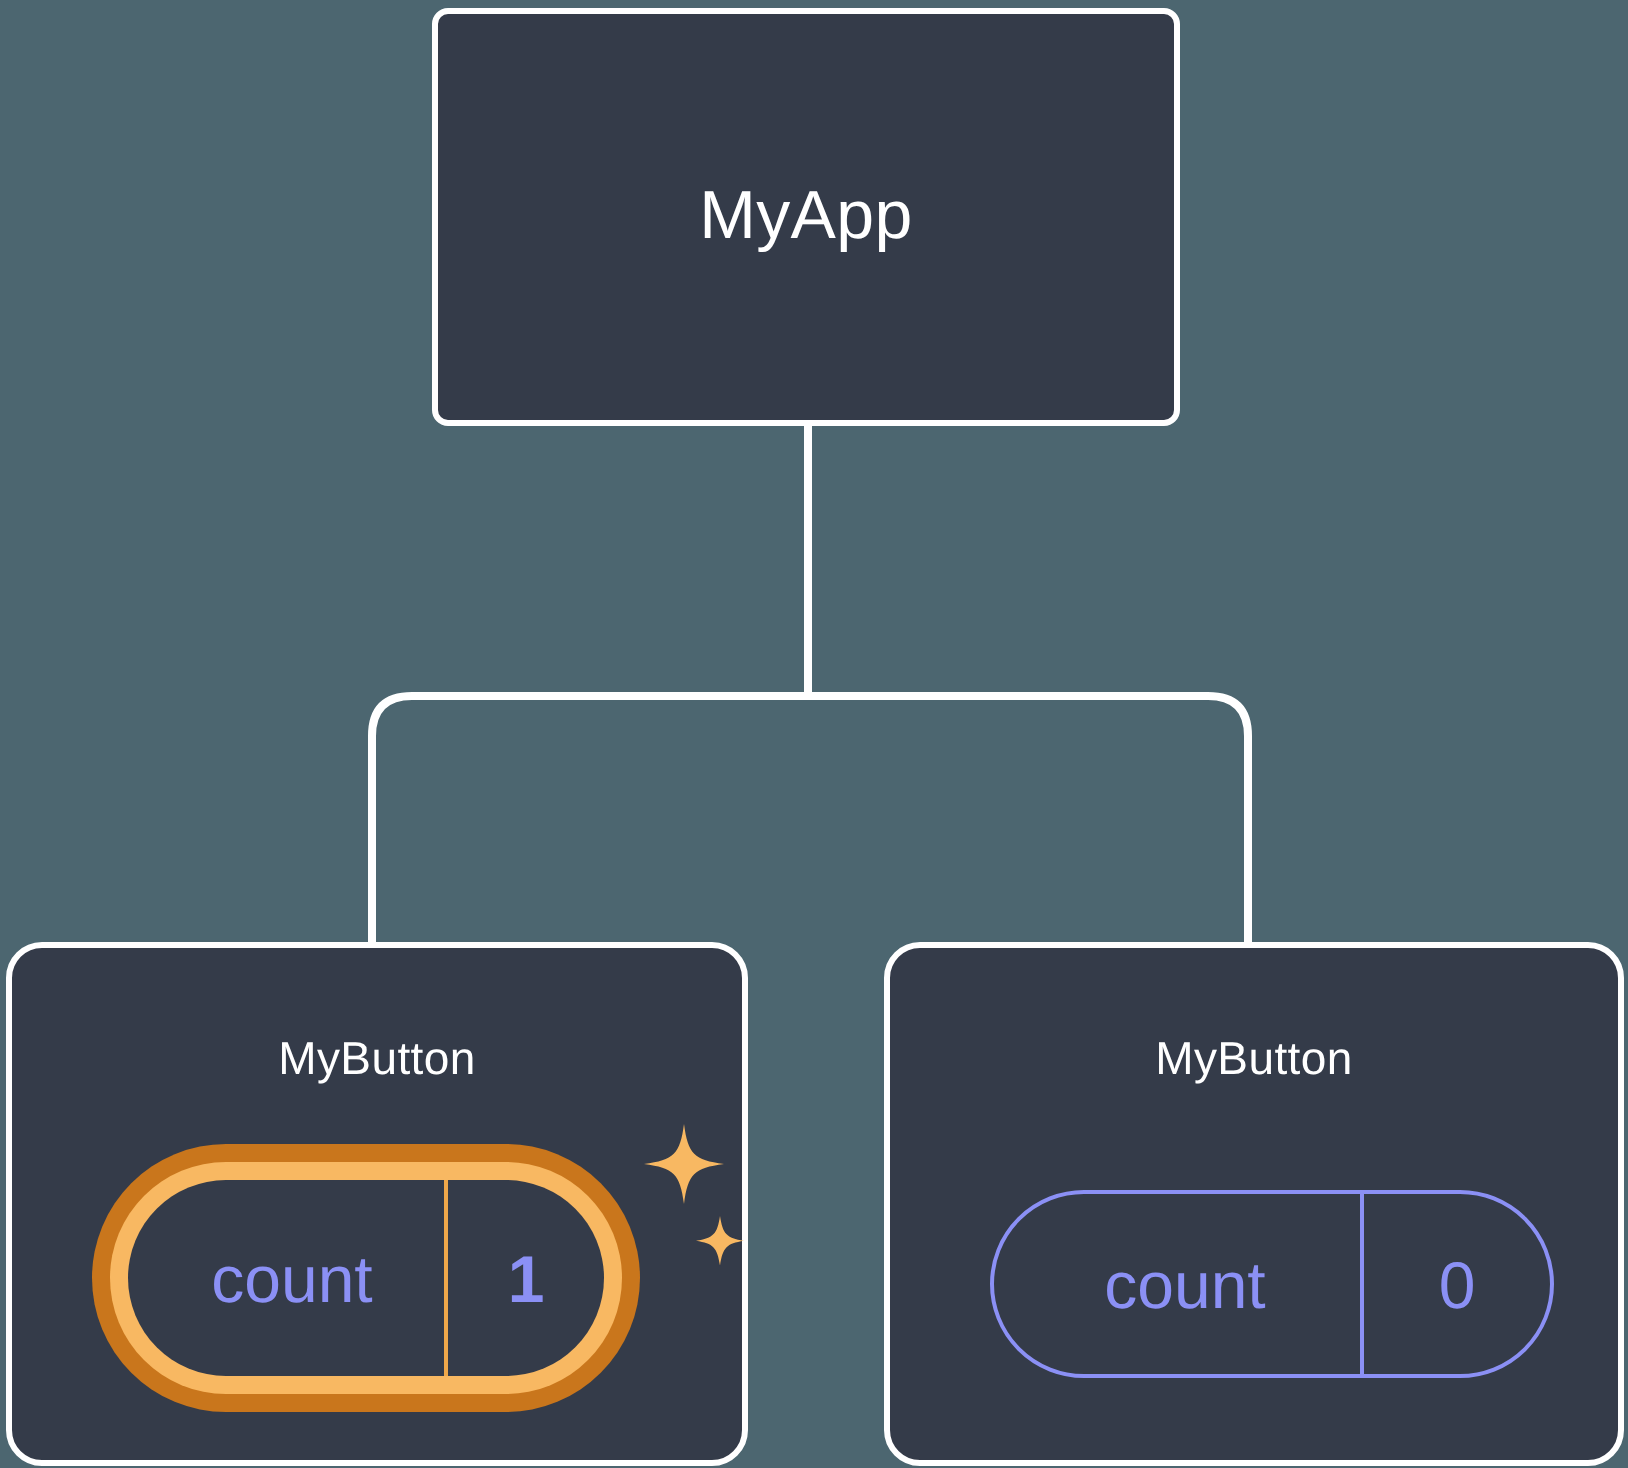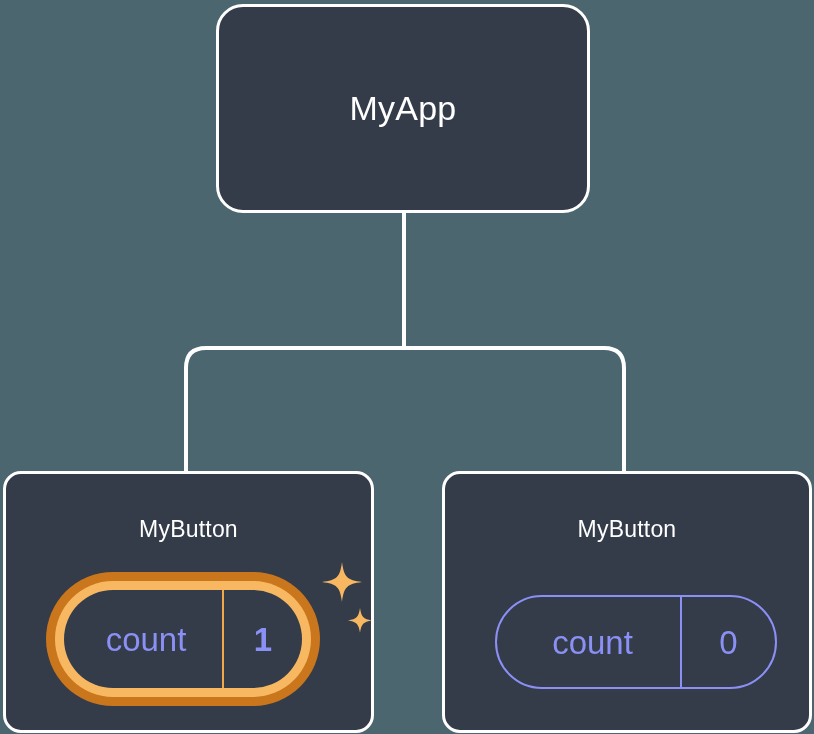--- a/index.html
+++ b/index.html
@@ -26,21 +26,21 @@
     height: 734px;
     pointer-events: none;
   }
 
   
   .node {
     position: absolute;
     box-sizing: border-box;
     background: #343b49;
     border: 3px solid #ffffff;
-    border-radius: 27px;
+    border-radius: 8px;
     display: flex;
     flex-direction: column;
     align-items: center;
   }
   .node-title {
     color: #ffffff;
     font-size: 23px;
     font-weight: 400;
     letter-spacing: 0.2px;
     white-space: nowrap;

